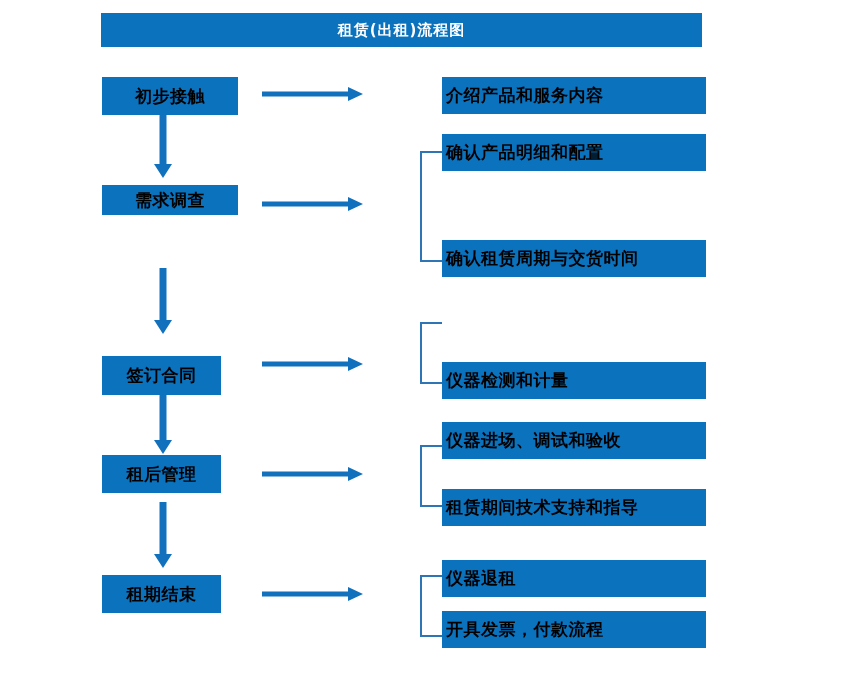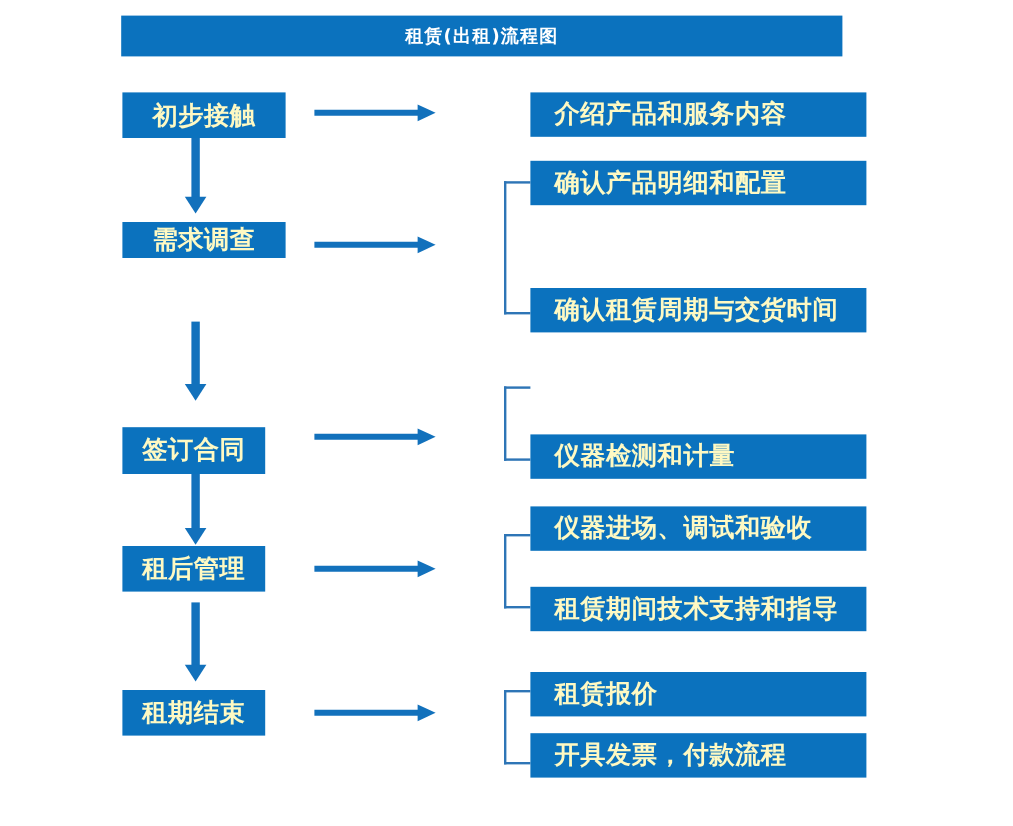--- a/index.html
+++ b/index.html
@@ -16,23 +16,23 @@
   }
   #canvas {
     position: absolute;
     left: 0; top: 0;
     width: 844px;
     height: 688px;
   }
   .box {
     position: absolute;
     background: #0B72BE;
-    color: #fef9c3;
+    color: #000000;
     font-weight: bold;
-    font-size: 21px;
+    font-size: 17px;
     line-height: 1;
     display: flex;
     align-items: center;
     white-space: nowrap;
     letter-spacing: 0.5px;
   }
   .title-bar {
     position: absolute;
     left: 101px;
     top: 13px;
@@ -46,21 +46,21 @@
     align-items: center;
     justify-content: center;
     letter-spacing: 1px;
   }
   .stage-box {
     justify-content: center;
     padding: 0 6px;
   }
   .detail-box {
     justify-content: flex-start;
-    padding-left: 20px;
+    padding-left: 4px;
   }
   
   .arrow-svg {
     position: absolute;
     overflow: visible;
   }
   .bracket {
     position: absolute;
     border-left: 2px solid #2E75B6;
     border-top: 2px solid #2E75B6;
@@ -130,16 +130,16 @@
   <div class="box stage-box" style="left:102px; top:356px; width:107px; height:39px;text-align:center;">签订合同</div>
   <div class="box stage-box" style="left:102px; top:455px; width:107px; height:38px;">租后管理</div>
   <div class="box stage-box" style="left:102px; top:575px; width:107px; height:38px;">租期结束</div>
 
   <div class="box detail-box" style="left:442px; top:77px; width:260px; height:37px;">介绍产品和服务内容</div>
   <div class="box detail-box" style="left:442px; top:134px; width:260px; height:37px;">确认产品明细和配置</div>
   <div class="box detail-box" style="left:442px; top:240px; width:260px; height:37px;">确认租赁周期与交货时间</div>
   <div class="box detail-box" style="left:442px; top:362px; width:260px; height:37px;text-align:center;">仪器检测和计量</div>
   <div class="box detail-box" style="left:442px; top:422px; width:260px; height:37px;">仪器进场、调试和验收</div>
   <div class="box detail-box" style="left:442px; top:489px; width:260px; height:37px;">租赁期间技术支持和指导</div>
-  <div class="box detail-box" style="left:442px; top:560px; width:260px; height:37px;">租赁报价</div>
+  <div class="box detail-box" style="left:442px; top:560px; width:260px; height:37px;">仪器退租</div>
   <div class="box detail-box" style="left:442px; top:611px; width:260px; height:37px;">开具发票，付款流程</div>
 
 </div>
 
 </body></html>

